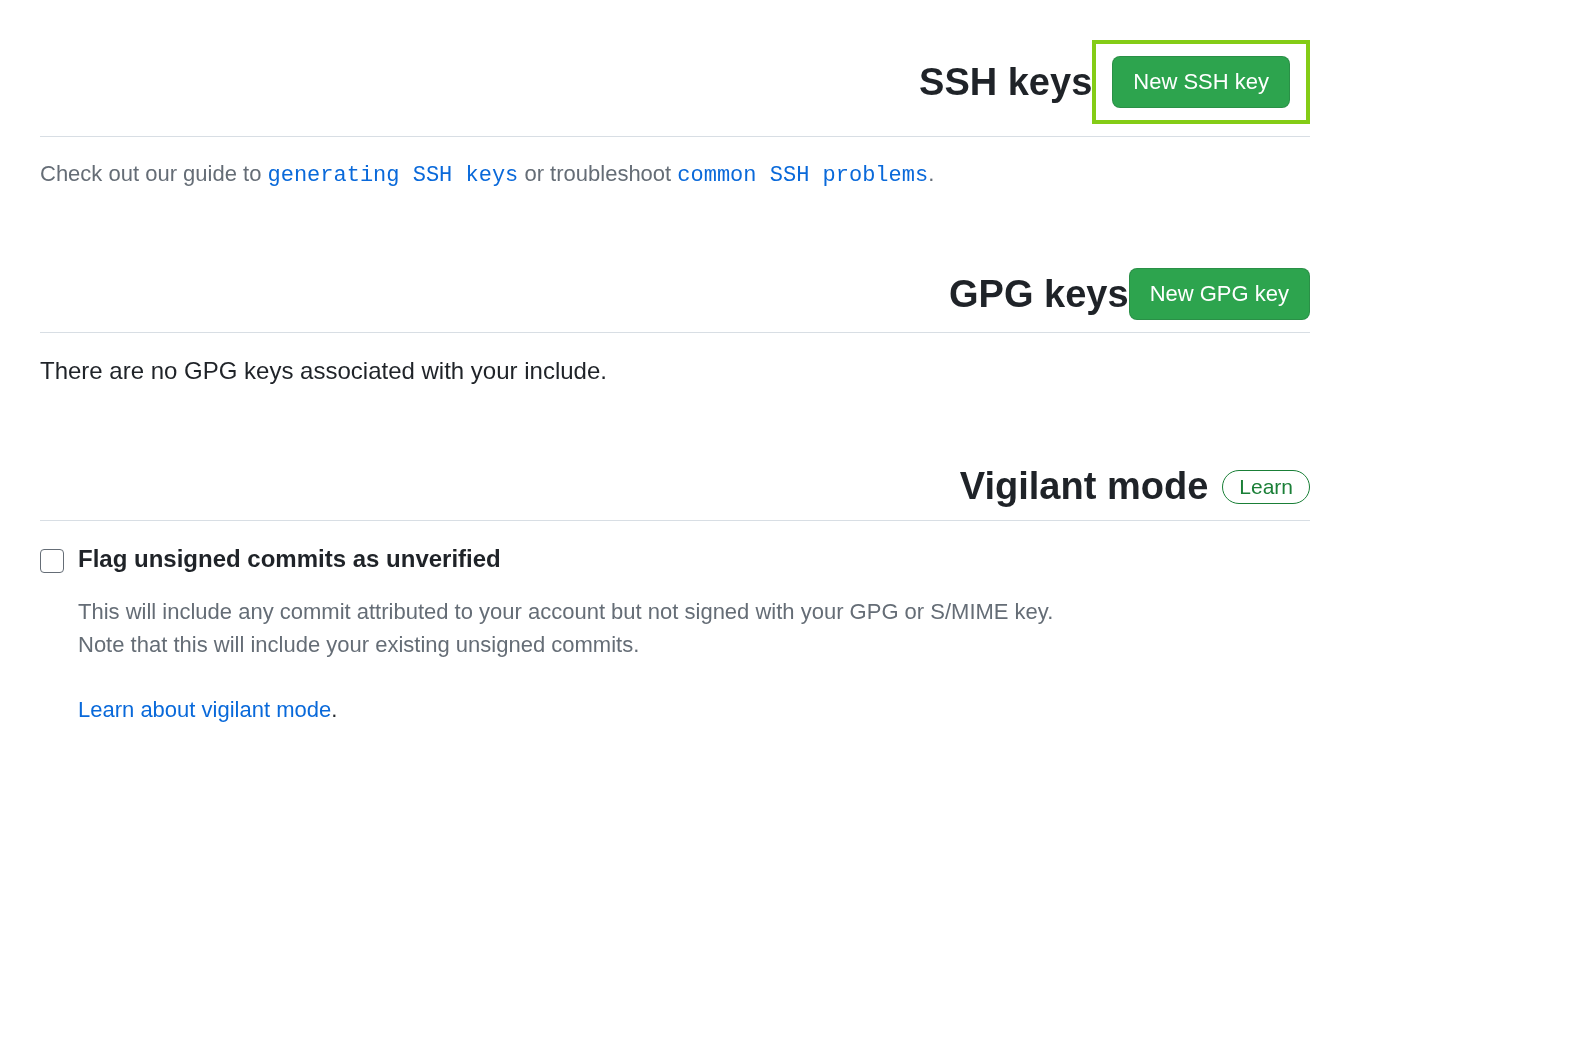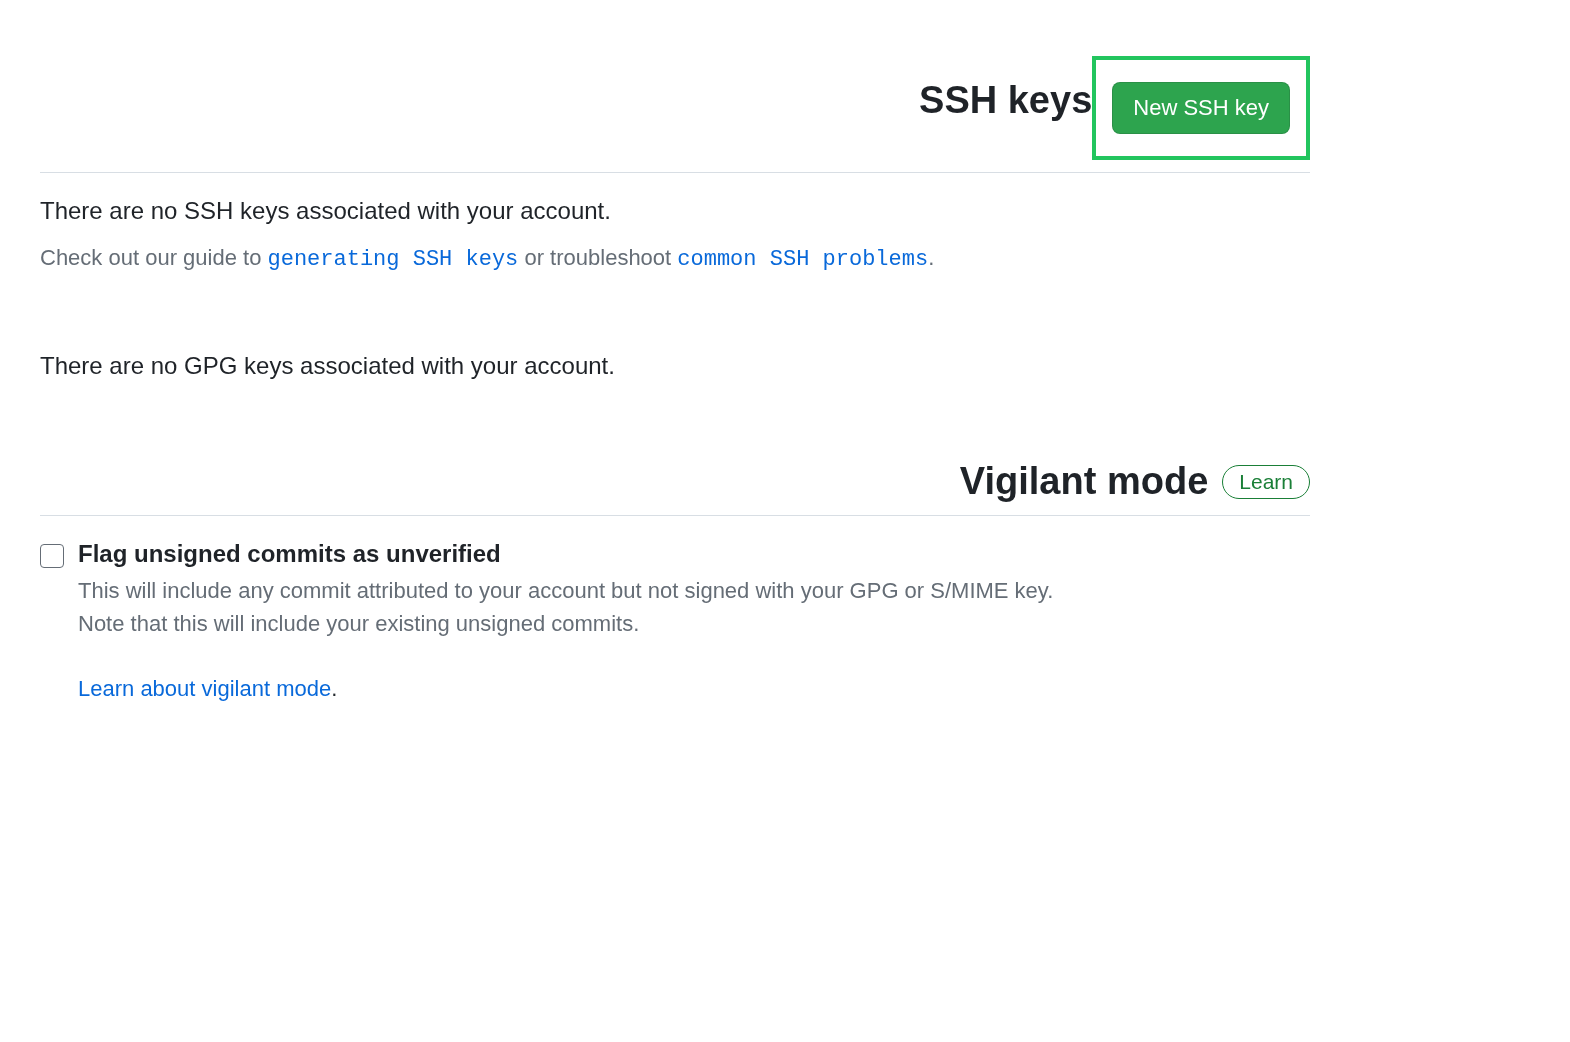--- a/index.html
+++ b/index.html
@@ -22,24 +22,23 @@
     }
     .section-title {
       font-size: 38px;
       font-weight: 600;
       color: #1f2328;
       display: flex;
       align-items: center;
       gap: 14px;
     }
     .highlight-box {
-      border: 4px solid #22c55e;
-      padding: 22px 16px;
+      border: 4px solid #84cc16;
+      padding: 12px 16px;
       display: inline-block;
-      margin-top: 16px;
     }
     .btn-primary {
       background-color: #2da44e;
       color: #ffffff;
       font-size: 22px;
       font-weight: 500;
       padding: 12px 20px;
       border: 1px solid rgba(27,31,36,0.15);
       border-radius: 8px;
       cursor: pointer;
@@ -80,21 +79,21 @@
       border: 1.5px solid #656d76;
       border-radius: 4px;
       cursor: pointer;
       flex-shrink: 0;
     }
     .checkbox-content { flex: 1; }
     .checkbox-label {
       font-size: 24px;
       font-weight: 600;
       color: #1f2328;
-      margin-bottom: 6px;
+      margin-bottom: 22px;
     }
     .checkbox-desc {
       font-size: 22px;
       color: #656d76;
       line-height: 1.5;
       margin-bottom: 36px;
     }
     .learn-link {
       font-size: 22px;
     }
@@ -108,28 +107,31 @@
 
 <div class="content">
 
   <div class="section">
     <div class="section-header">
       <h2 class="section-title">SSH keys</h2>
       <div class="highlight-box">
         <button class="btn-primary">New SSH key</button>
       </div>
     </div>
-    <p class="empty-text">There are no SSH keys associated with your account.</p>
     <p class="help-text">
       <span>Check out our guide to </span><a href="#">generating SSH keys</a><span> or troubleshoot </span><a href="#">common SSH problems</a><span>.</span>
     </p>
   </div>
 
   <div class="section">
-    <p class="empty-text">There are no GPG keys associated with your account.</p>
+    <div class="section-header">
+      <h2 class="section-title">GPG keys</h2>
+      <button class="btn-primary">New GPG key</button>
+    </div>
+    <p class="empty-text">There are no GPG keys associated with your include.</p>
   </div>
 
   <div class="section">
     <div class="section-header">
       <h2 class="section-title">
         <span>Vigilant mode</span>
         <span class="badge">Learn</span>
       </h2>
     </div>
     <div class="checkbox-row">

